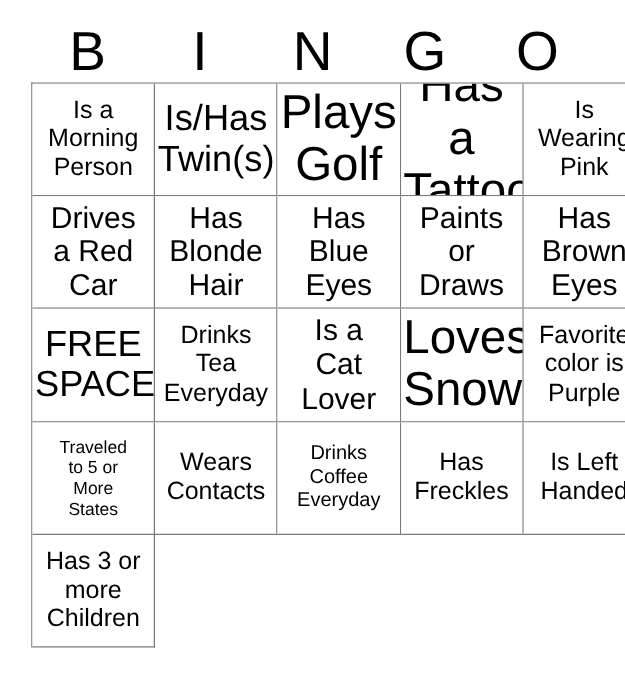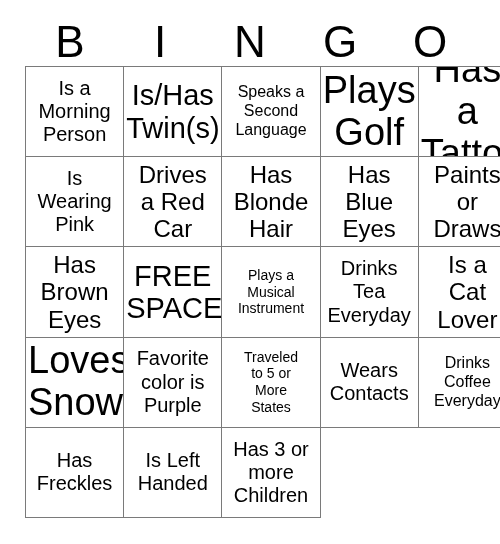--- a/index.html
+++ b/index.html
@@ -109,25 +109,20 @@
 
     <div class="bingo-cell size-m">
         <span class="cell-text">Is a
 Morning
 Person</span>
       </div>
     <div class="bingo-cell size-xl">
         <span class="cell-text">Is/Has
 Twin(s)</span>
       </div>
-    <div class="bingo-cell size-s">
-        <span class="cell-text">Speaks a
-Second
-Language</span>
-      </div>
     <div class="bingo-cell size-xxl">
         <span class="cell-text">Plays
 Golf</span>
       </div>
     <div class="bingo-cell size-xxl">
         <span class="cell-text">Has a
 Tattoo</span>
       </div>
 
     <div class="bingo-cell size-m">
@@ -157,25 +152,20 @@
 Draws</span>
       </div>
     <div class="bingo-cell size-l">
         <span class="cell-text">Has
 Brown
 Eyes</span>
       </div>
     <div class="bingo-cell size-xl">
         <span class="cell-text">FREE
 SPACE</span>
-      </div>
-    <div class="bingo-cell size-xs">
-        <span class="cell-text">Plays a
-Musical
-Instrument</span>
       </div>
     <div class="bingo-cell size-m">
         <span class="cell-text">Drinks
 Tea
 Everyday</span>
       </div>
 
     <div class="bingo-cell size-l">
         <span class="cell-text">Is a
 Cat

